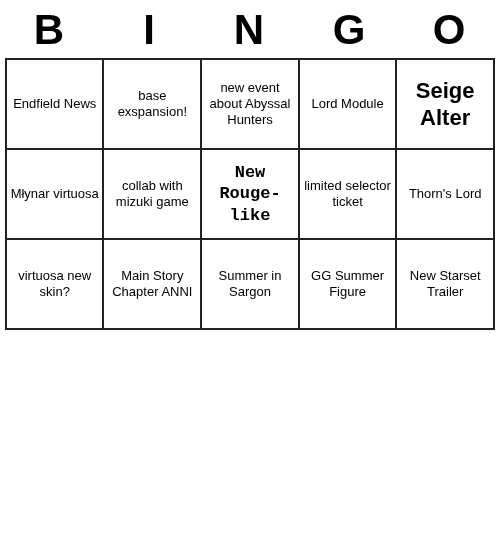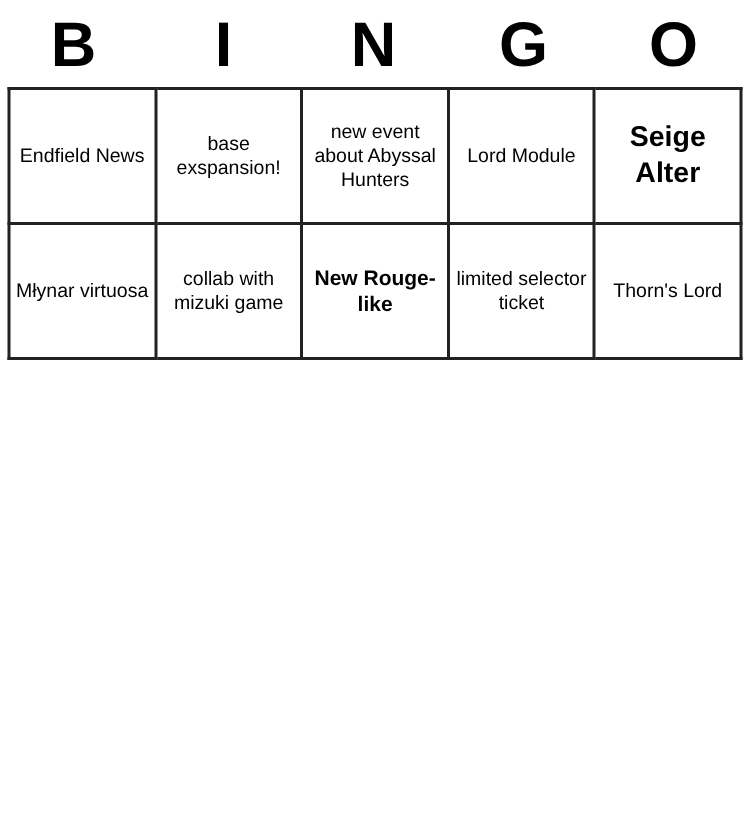--- a/index.html
+++ b/index.html
@@ -39,26 +39,27 @@
       vertical-align: middle;
       font-size: 13px;
       padding: 3px;
       line-height: 1.25;
     }
     .bingo-grid td.free {
       font-size: 22px;
       font-weight: bold;
     }
     .bingo-grid td.large-text {
-      font-size: 19px;
+      font-size: 22px;
       font-weight: bold;
     }
     .bingo-grid td.big {
-      font-size: 14px;
+      font-size: 17px;
       font-weight: bold;
+      font-family: Liberation Mono, monospace;
     }
   </style>
 </head>
 <body>
 
 <div class="bingo-title">
   <span>B</span>
   <span>I</span>
   <span>N</span>
   <span>G</span>
@@ -74,14 +75,21 @@
         <td>Lord Module</td>
         <td class="large-text">Seige Alter</td>
       </tr>
       <tr>
         <td>Młynar virtuosa</td>
         <td>collab with mizuki game</td>
         <td class="big">New Rouge-like</td>
         <td>limited selector ticket</td>
         <td>Thorn's Lord</td>
       </tr>
+      <tr>
+        <td>virtuosa new skin?</td>
+        <td>Main Story Chapter ANNI</td>
+        <td>Summer in Sargon</td>
+        <td>GG Summer Figure</td>
+        <td>New Starset Trailer</td>
+      </tr>
     </tbody>
 </table>
 
 </body></html>

